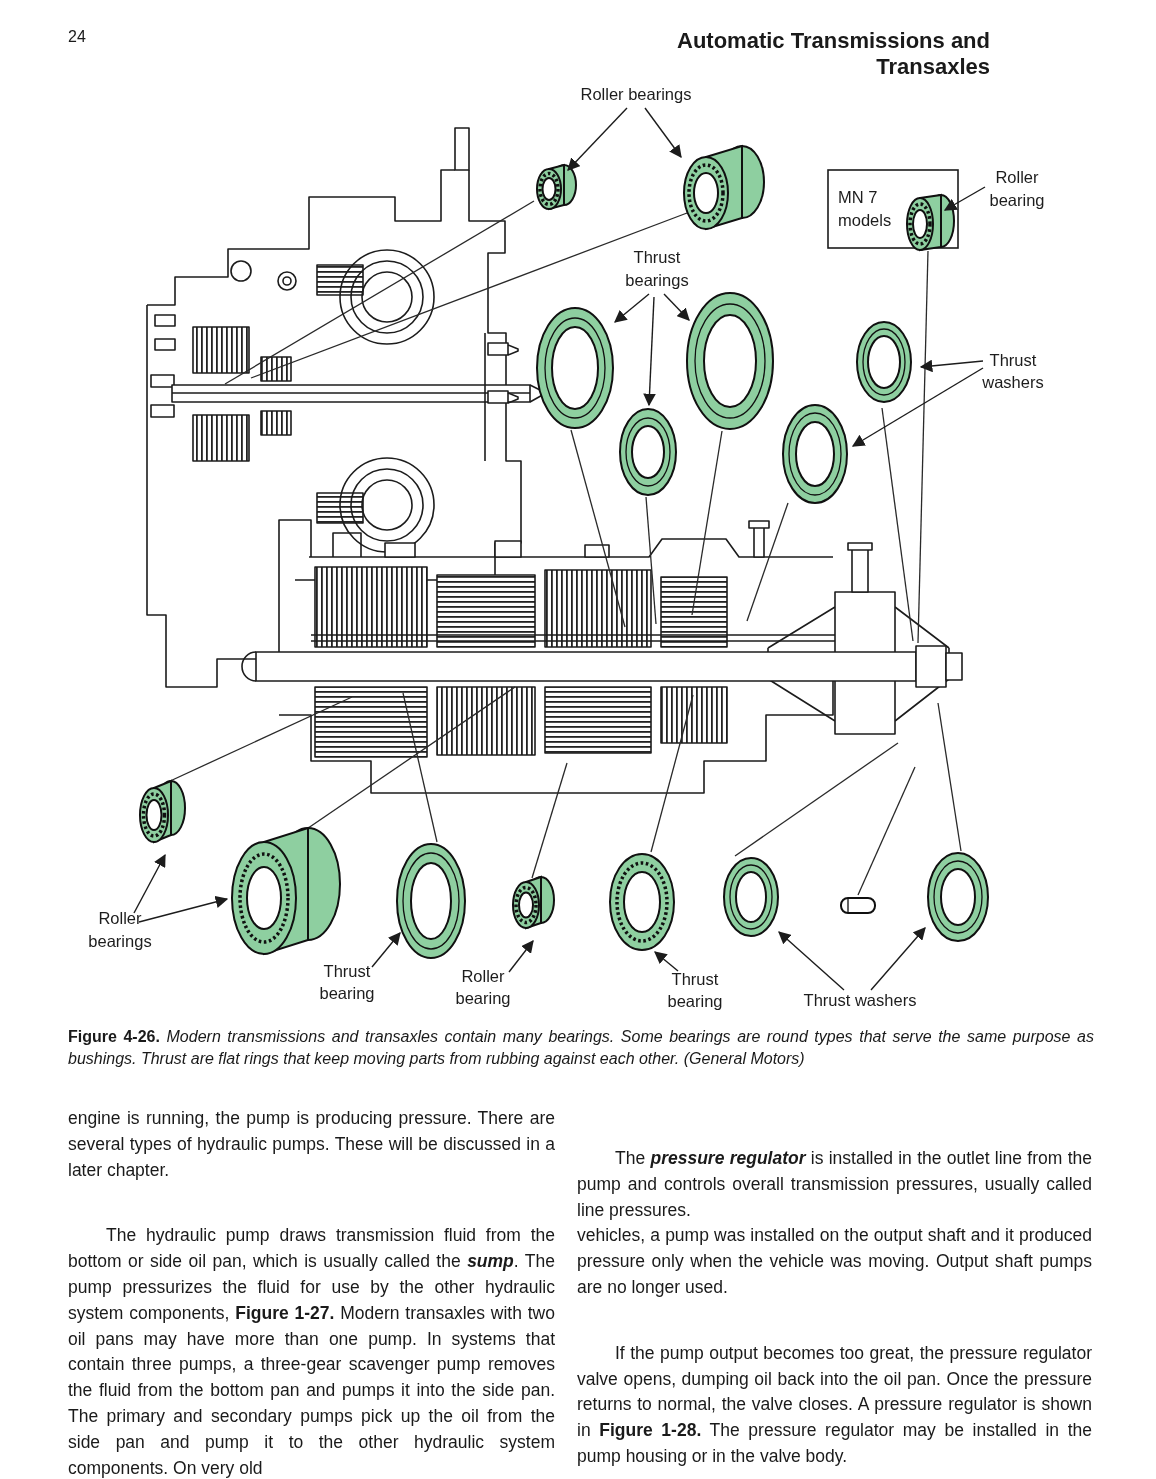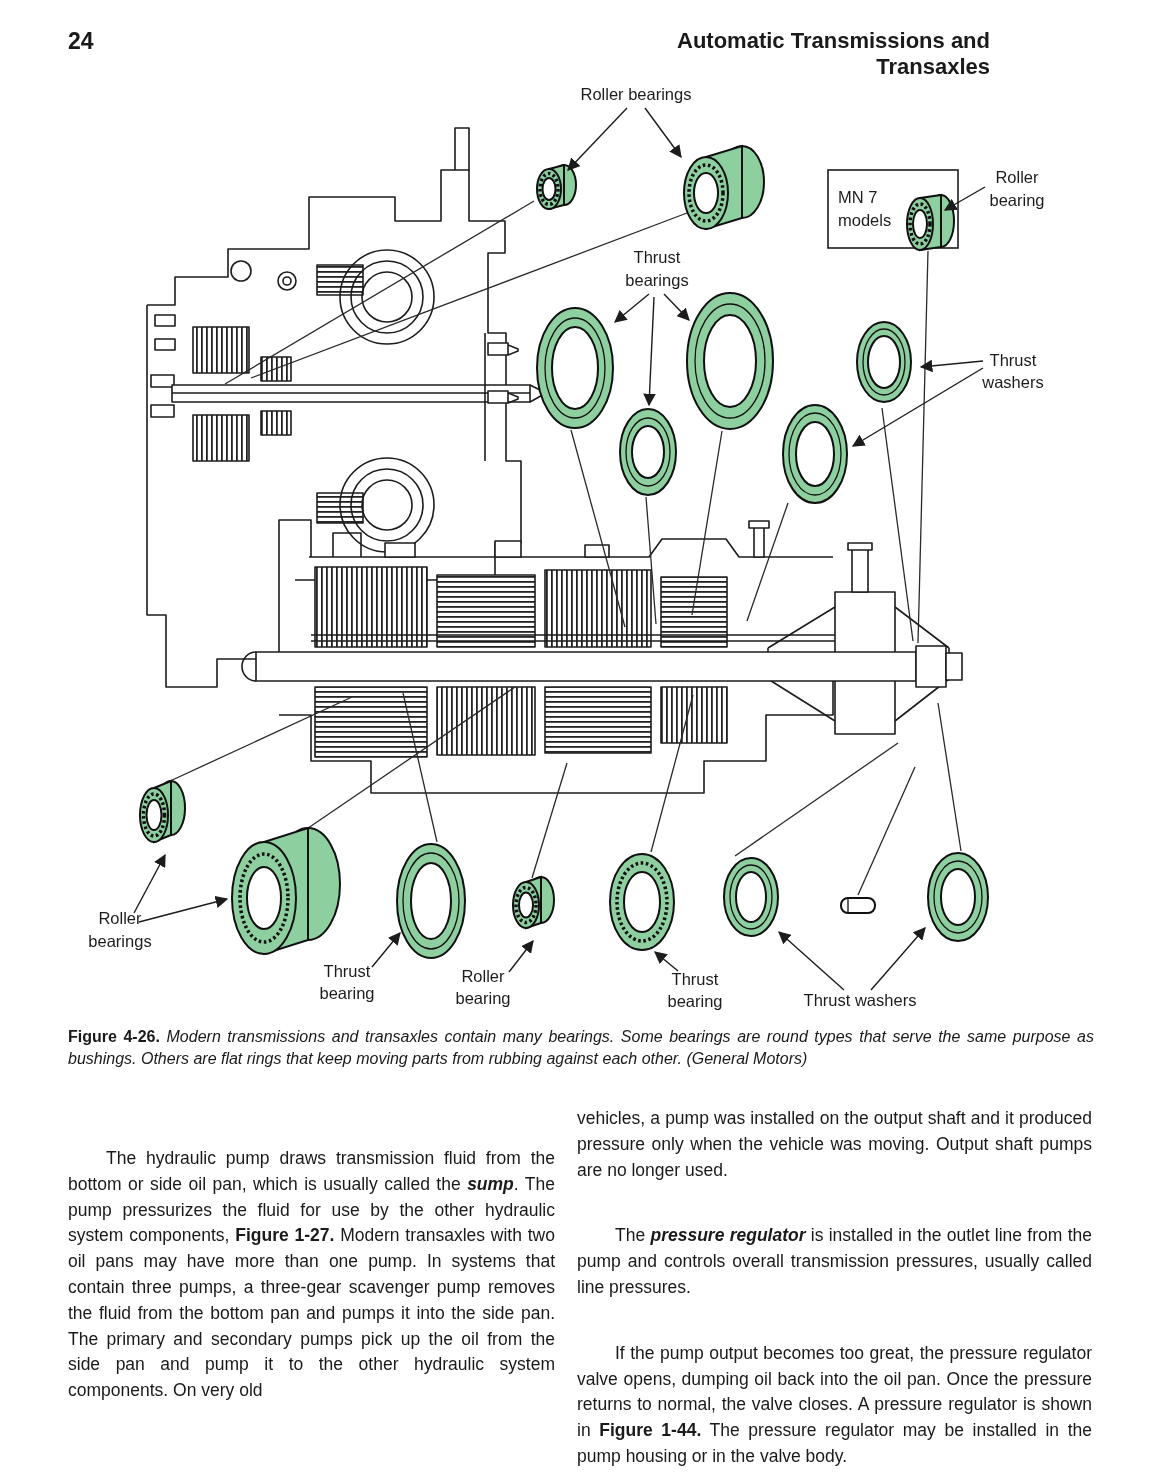--- a/index.html
+++ b/index.html
@@ -1,17 +1,17 @@
 <!DOCTYPE html>
 <html><head>
 <meta charset="utf-8">
 <style>
   html,body{margin:0;padding:0;background:#ffffff;}
   body{width:1156px;height:1479px;position:relative;font-family:"Liberation Sans",sans-serif;color:#1a1a1a;}
-  .pagenum{position:absolute;left:68px;top:28px;font-size:23px;font-weight:bold;}
+  .pagenum{position:absolute;left:68px;top:28px;font-size:16px;font-weight:normal;}
   .runhead{position:absolute;top:28px;left:586px;width:404px;text-align:right;font-size:22px;font-weight:bold;}
   .figwrap{position:absolute;left:65px;top:75px;width:1040px;height:945px;text-align:right;}
   .caption{position:absolute;left:68px;top:1026px;width:1026px;font-size:16px;line-height:21.5px;font-style:italic;text-align:justify;}
   .caption .ref{font-style:normal;font-weight:bold;}
   .col{position:absolute;top:1106px;font-size:17.5px;line-height:25.8px;text-align:justify;}
   .col-left{left:68px;width:487px;}
   .col-right{left:577px;width:515px;}
   .col p{margin:0;}
   .col p.indent{text-indent:38px;margin-top:40px;}
   .seg-b{font-weight:bold;}
@@ -270,23 +270,24 @@
     <text x="418" y="907" text-anchor="middle">Roller</text>
     <text x="418" y="929" text-anchor="middle">bearing</text>
     <text x="630" y="910" text-anchor="middle">Thrust</text>
     <text x="630" y="932" text-anchor="middle">bearing</text>
     <text x="795" y="931" text-anchor="middle">Thrust washers</text>
   </g>
 </svg>
 </div>
 
 <div class="caption">
-  <span class="ref">Figure 4-26.</span><span> Modern transmissions and transaxles contain many bearings. Some bearings are round types that serve the same purpose as bushings. Others are flat rings that keep moving parts from rubbing against each other. (General Motors)</span>
+  <span class="ref">Figure 4-26.</span><span> Modern transmissions and transaxles contain many bearings. Some bearings are round types that serve the same purpose as bushings. Thrust are flat rings that keep moving parts from rubbing against each other. (General Motors)</span>
 </div>
 
 <div class="col col-left">
+    <p class="para"><span>engine is running, the pump is producing pressure. There are several types of hydraulic pumps. These will be discussed in a later chapter.</span></p>
     <p class="para indent"><span>The hydraulic pump draws transmission fluid from the bottom or side oil pan, which is usually called the </span><span class="seg-bi">sump</span><span>. The pump pressurizes the fluid for use by the other hydraulic system components, </span><span class="seg-b">Figure 1-27.</span><span> Modern transaxles with two oil pans may have more than one pump. In systems that contain three pumps, a three-gear scavenger pump removes the fluid from the bottom pan and pumps it into the side pan. The primary and secondary pumps pick up the oil from the side pan and pump it to the other hydraulic system components. On very old</span></p>
   </div>
 <div class="col col-right">
+    <p class="para indent"><span>The </span><span class="seg-bi">pressure regulator</span><span> is installed in the outlet line from the pump and controls overall transmission pressures, usually called line pressures.</span></p>
     <p class="para"><span>vehicles, a pump was installed on the output shaft and it produced pressure only when the vehicle was moving. Output shaft pumps are no longer used.</span></p>
-    <p class="para indent"><span>The </span><span class="seg-bi">pressure regulator</span><span> is installed in the outlet line from the pump and controls overall transmission pressures, usually called line pressures.</span></p>
-    <p class="para indent"><span>If the pump output becomes too great, the pressure regulator valve opens, dumping oil back into the oil pan. Once the pressure returns to normal, the valve closes. A pressure regulator is shown in </span><span class="seg-b">Figure 1-44.</span><span> The pressure regulator may be installed in the pump housing or in the valve body.</span></p>
+    <p class="para indent"><span>If the pump output becomes too great, the pressure regulator valve opens, dumping oil back into the oil pan. Once the pressure returns to normal, the valve closes. A pressure regulator is shown in </span><span class="seg-b">Figure 1-28.</span><span> The pressure regulator may be installed in the pump housing or in the valve body.</span></p>
   </div>
 
 </body></html>

